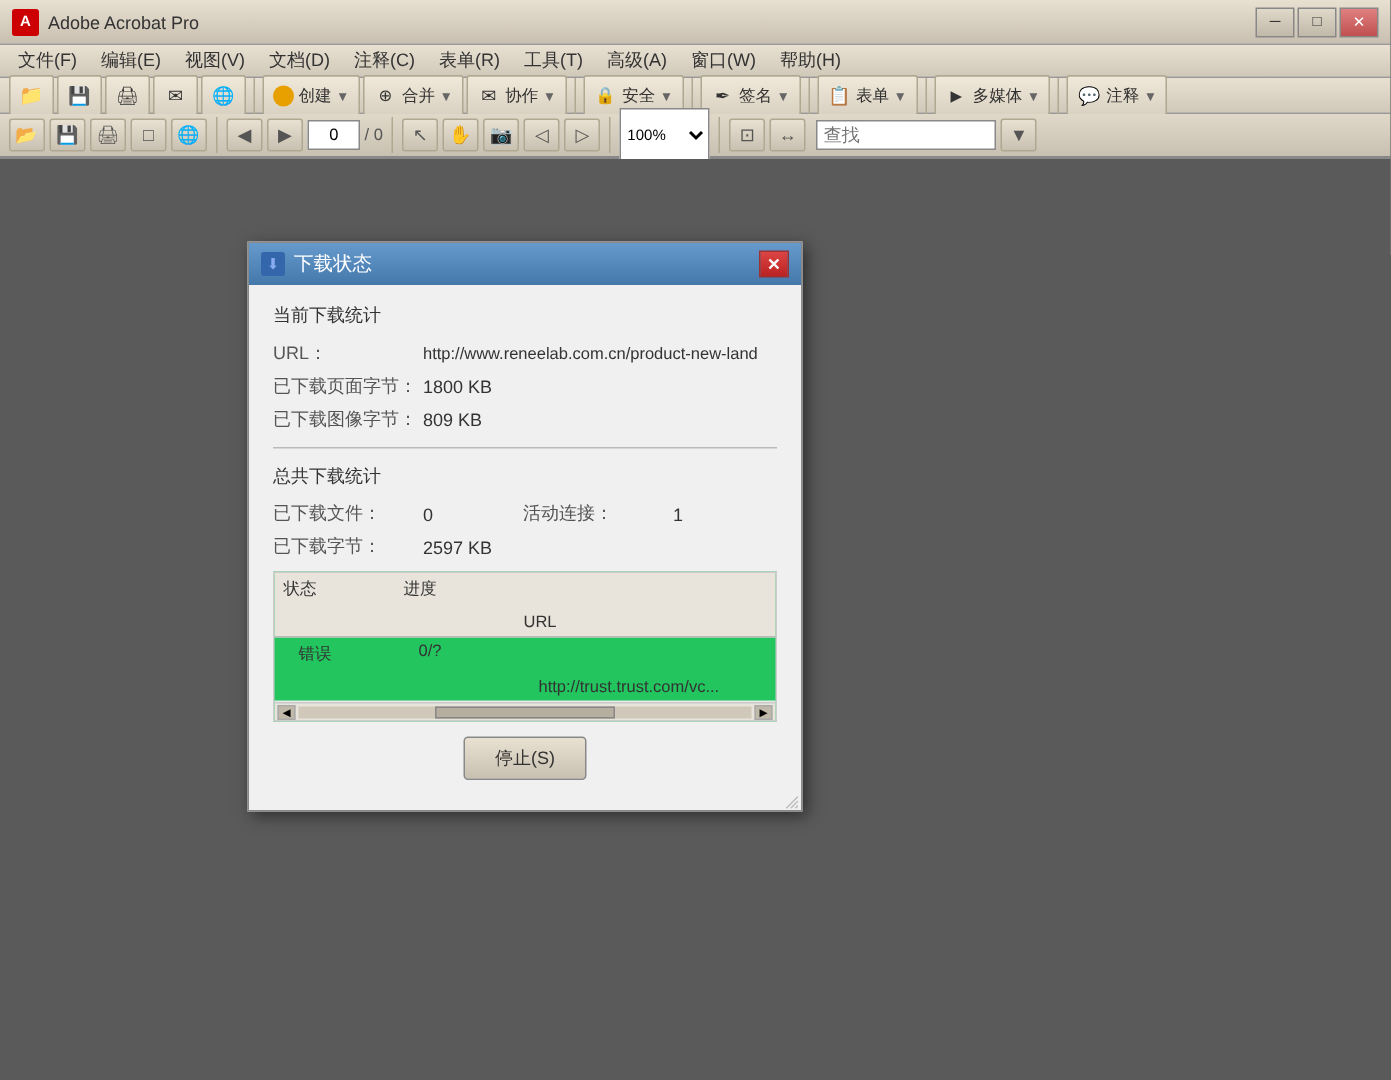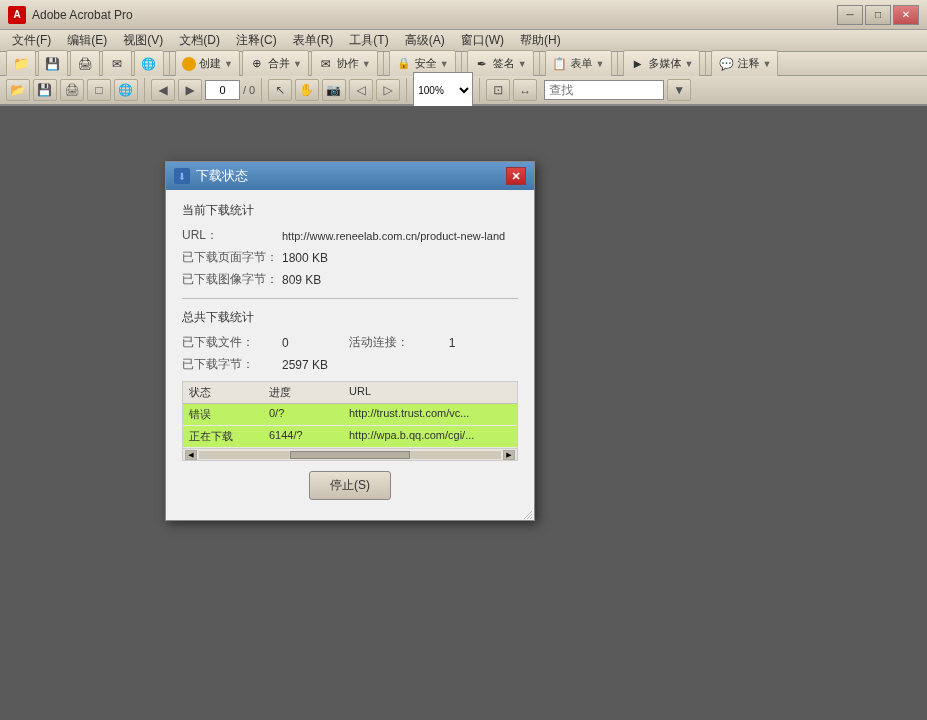--- a/index.html
+++ b/index.html
@@ -258,34 +258,34 @@
     .section-divider {
       height: 1px;
       background: #bbb;
       margin: 10px 0;
     }
 
     
     .table-container {
       margin: 8px 0;
       border: 1px solid #ccc;
-      background: #bef264;
+      background: #22c55e;
     }
     .table-header {
       display: flex;
       background: #e8e4dc;
       border-bottom: 1px solid #bbb;
       padding: 3px 6px;
     }
     .table-col-status { width: 80px; font-size: 11px; color: #333; }
     .table-col-progress { width: 80px; font-size: 11px; color: #333; }
-    .table-col-url { flex: 1; font-size: 11px; color: #333; }
+    .table-col-url { flex: 1; font-size: 11px; color: #333; margin-top: 24px; }
     .table-row-data {
       display: flex;
-      padding: 3px 6px;
+      padding: 3px 16px;
       border-bottom: 1px solid #e8e8e8;
       font-size: 11px;
     }
     .table-row-data:last-child { border-bottom: none; }
 
     
     .scroll-area {
       height: 12px;
       background: #e8e4dc;
       border-top: 1px solid #ccc;
@@ -553,25 +553,20 @@
             <div class="table-header">
               <span class="table-col-status">状态</span>
               <span class="table-col-progress">进度</span>
               <span class="table-col-url">URL</span>
             </div>
             <div class="table-row-data">
               <span class="table-col-status">错误</span>
               <span class="table-col-progress">0/?</span>
               <span class="table-col-url">http://trust.trust.com/vc...</span>
             </div>
-            <div class="table-row-data">
-              <span class="table-col-status">正在下载</span>
-              <span class="table-col-progress">6144/?</span>
-              <span class="table-col-url">http://wpa.b.qq.com/cgi/...</span>
-            </div>
 
             <div class="scroll-area">
               <button class="scroll-left-btn">◀</button>
               <div class="scroll-track">
                 <div class="scroll-thumb"></div>
               </div>
               <button class="scroll-right-btn">▶</button>
             </div>
           </div>
 

